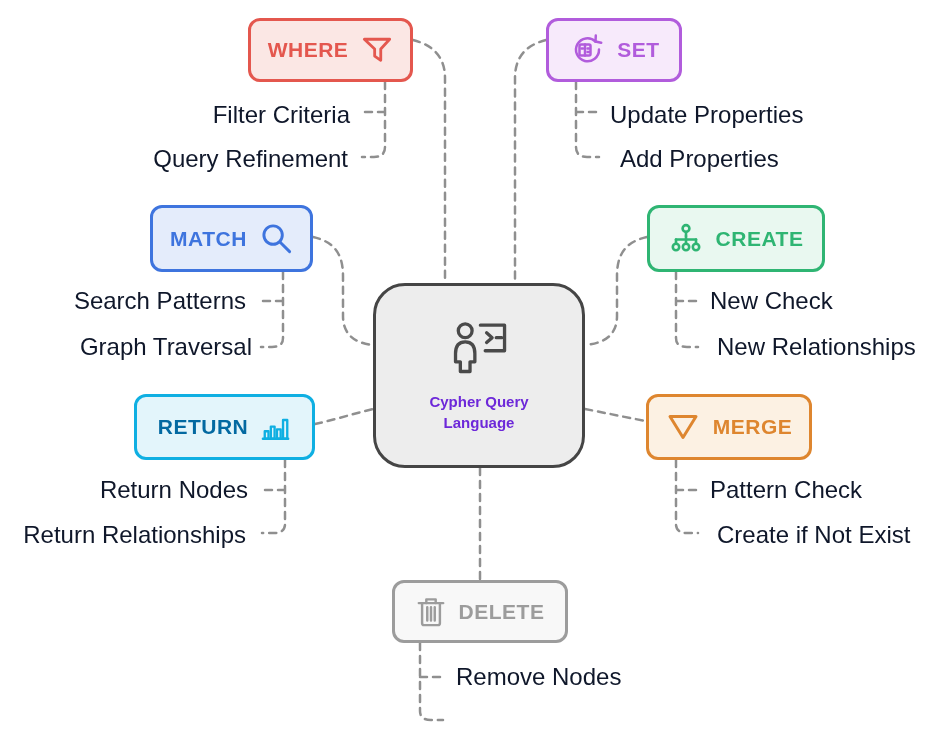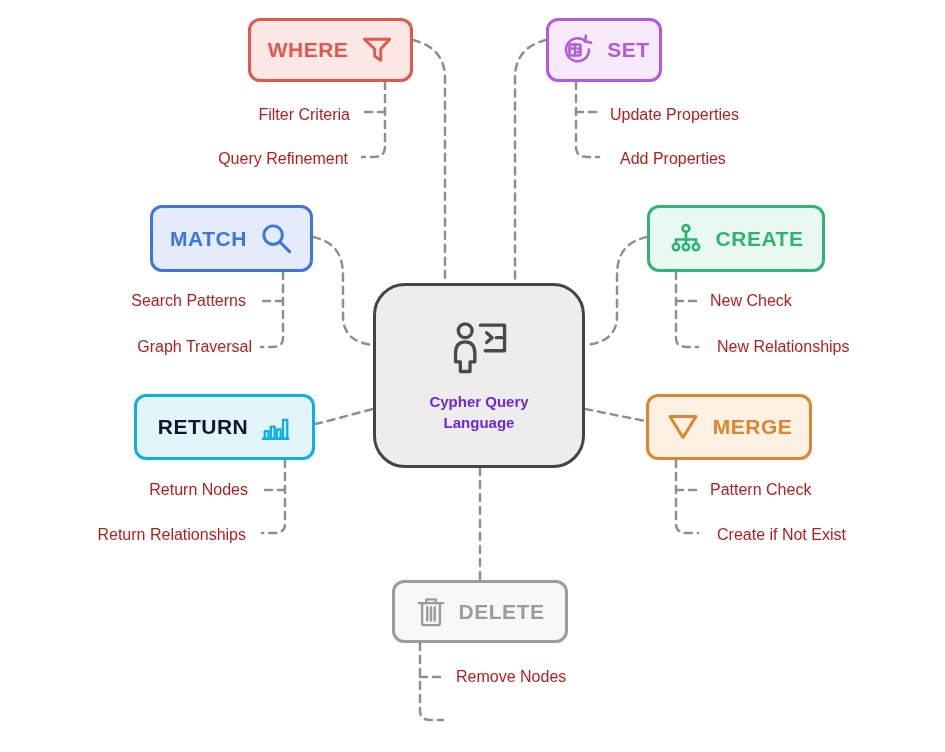--- a/index.html
+++ b/index.html
@@ -10,38 +10,38 @@
   .connectors{position:absolute;left:0;top:0;width:945px;height:752px;z-index:1;}
   .connectors path{fill:none;stroke:#8F8F8F;stroke-width:2.5;stroke-dasharray:7 6;stroke-linecap:round;}
 
   .node{
     position:absolute;z-index:2;display:flex;align-items:center;justify-content:center;
     gap:13px;border:3px solid;border-radius:12px;box-sizing:border-box;
     font-size:21px;font-weight:700;letter-spacing:.5px;
   }
   .node svg{display:block;}
   .node-where {left:248px;top:18px;width:165px;height:64px;border-color:#E4574E;background:#FBE7E4;color:#E4574E;}
-  .node-set   {left:546px;top:18px;width:116px;height:64px;border-color:#B15CDC;background:#F7EAFB;color:#B15CDC;}
+  .node-set   {left:546px;top:18px;width:136px;height:64px;border-color:#B15CDC;background:#F7EAFB;color:#B15CDC;}
   .node-match {left:150px;top:205px;width:163px;height:67px;border-color:#3E74DE;background:#E4ECFB;color:#3E74DE;}
   .node-create{left:647px;top:205px;width:178px;height:67px;border-color:#2FB573;background:#E9F8F0;color:#2FB573;}
-  .node-return{left:134px;top:394px;width:181px;height:66px;border-color:#0FAFE2;background:#E3F5FB;color:#0f172a;}
+  .node-return{left:134px;top:394px;width:181px;height:66px;border-color:#0FAFE2;background:#E3F5FB;color:#0369a1;}
   .node-merge {left:646px;top:394px;width:166px;height:66px;border-color:#DE862F;background:#FCF1E3;color:#DE862F;}
   .node-delete{left:392px;top:580px;width:176px;height:63px;border-color:#9C9C9C;background:#F8F8F8;color:#9C9C9C;}
 
   .center-node{
     position:absolute;z-index:2;left:373px;top:283px;width:212px;height:185px;
     border:3px solid #454545;border-radius:32px;background:#EDEDED;box-sizing:border-box;
     display:flex;flex-direction:column;align-items:center;justify-content:center;gap:10px;
   }
   .center-title{
     width:130px;text-align:center;font-size:15px;font-weight:700;color:#6d28d9;line-height:1.4;
   }
 
   .slabel{
-    position:absolute;z-index:2;font-size:16px;color:#b91c1c;line-height:28px;white-space:nowrap;
+    position:absolute;z-index:2;font-size:24px;color:#0f172a;line-height:28px;white-space:nowrap;
   }
 </style>
 </head>
 <body>
 
 <div class="canvas">
 
   <svg class="connectors" viewBox="0 0 945 752" aria-hidden="true">
     <path d="M413,40 C433,45 445,57 445,78 L445,283"></path>
     <path d="M546,40 C526,45 515,57 515,78 L515,283"></path>

